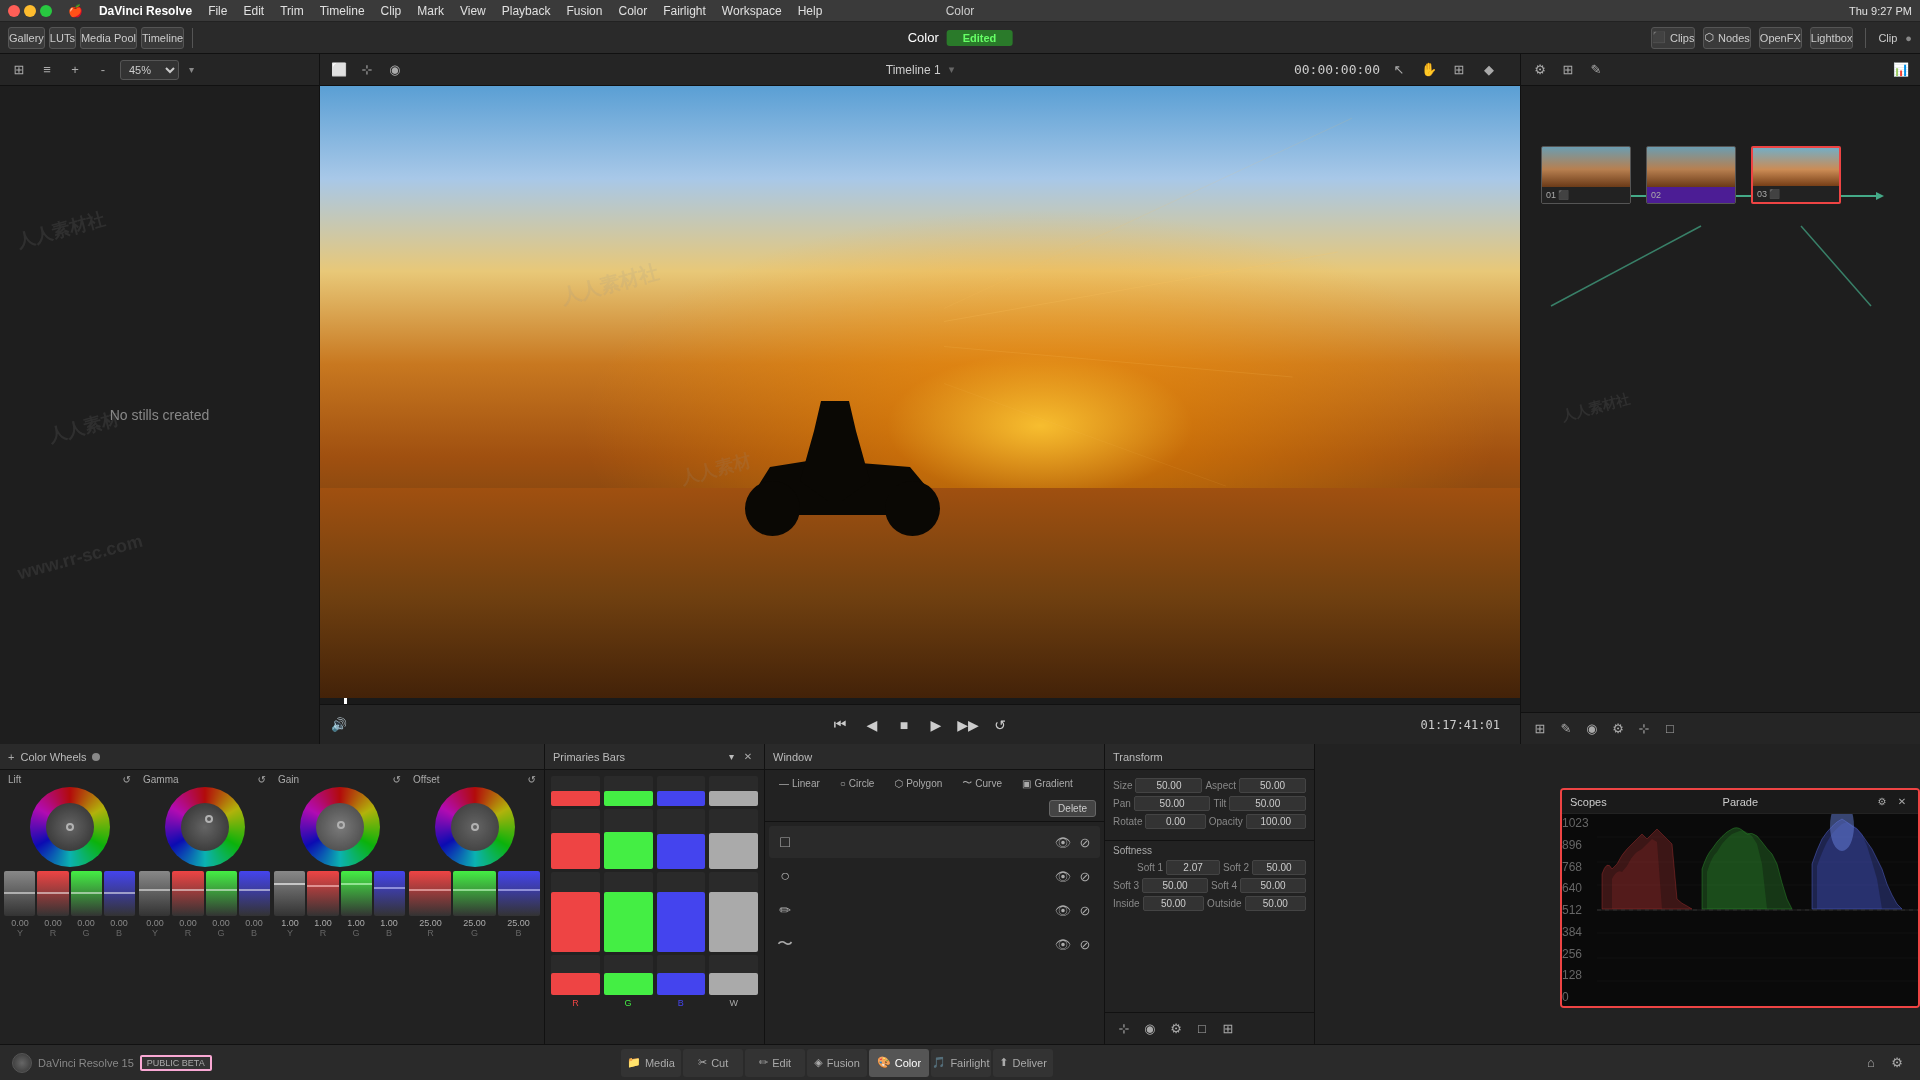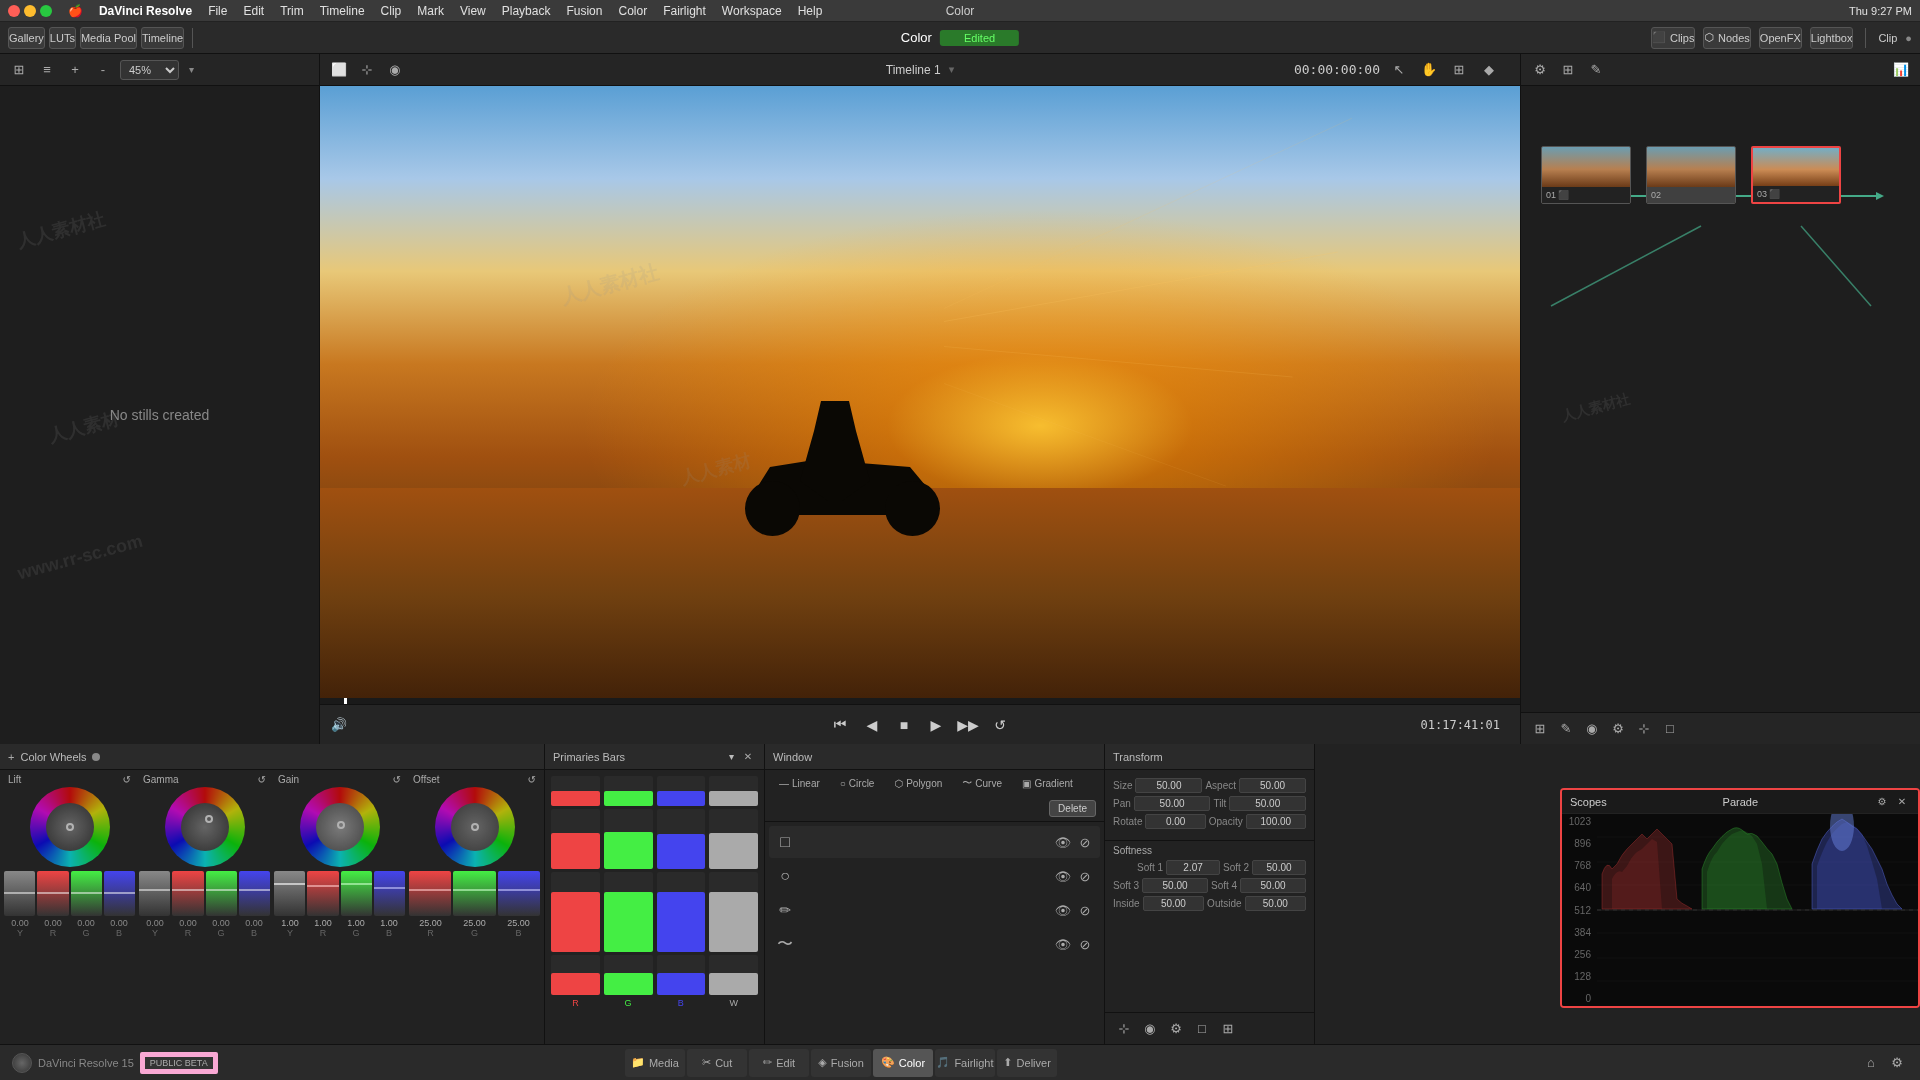--- a/index.html
+++ b/index.html
@@ -71,24 +71,25 @@
       font-size: 11px;
       cursor: pointer;
       display: flex;
       align-items: center;
       gap: 4px;
       white-space: nowrap;
     }
     .toolbar-separator { width: 1px; height: 20px; background: #555; margin: 0 4px; }
     .color-badge {
       background: #2a7a2a;
-      padding: 2px 24px;
+      padding: 2px 16px;
       border-radius: 3px;
       color: #6f6;
       font-size: 11px;
+      font-weight: bold;
     }
 
     
     .left-panel {
       width: 320px;
       background: #1e1e1e;
       border-right: 1px solid #111;
       display: flex;
       flex-direction: column;
     }
@@ -306,21 +307,21 @@
       position: absolute;
       left: 0;
       top: 0;
       bottom: 0;
       width: 35px;
       display: flex;
       flex-direction: column;
       justify-content: space-between;
       padding: 2px 2px 2px 0;
     }
-    .scope-label { font-size: 10px; color: #666; text-align: right; padding-right: 4px; }
+    .scope-label { font-size: 12px; color: #666; padding-right: 4px; }
     .scope-graph {
       position: absolute;
       left: 35px;
       right: 0;
       top: 0;
       bottom: 0;
     }
 
     
     .status-bar {
@@ -643,21 +644,21 @@
             <div style="position:absolute;bottom:0;left:0;right:0;height:16px;background:#222;display:flex;align-items:center;padding:0 4px;gap:2px;">
               <span style="font-size:9px;color:#aaa;">01</span>
               <span style="font-size:9px;color:#666;">⬛</span>
             </div>
           </div>
         </div>
 
         <div style="position:absolute;top:60px;left:125px;">
           <div style="width:90px;height:58px;background:#2a2a2a;border:1px solid #555;border-radius:2px;overflow:hidden;position:relative;">
             <div style="width:100%;height:100%;background:linear-gradient(180deg,#87ceeb 0%,#f4a460 40%,#8b4513 70%,#3a2a0a 100%);opacity:0.7;"></div>
-            <div style="position:absolute;bottom:0;left:0;right:0;height:16px;background:#404040;display:flex;align-items:center;padding:2px 4px;gap:2px;">
+            <div style="position:absolute;bottom:0;left:0;right:0;height:16px;background:#4c1d95;display:flex;align-items:center;padding:2px 4px;gap:2px;">
               <span style="font-size:9px;color:#aaa;">02</span>
             </div>
           </div>
         </div>
 
         <div style="position:absolute;top:60px;left:230px;">
           <div style="width:90px;height:58px;background:#2a2a2a;border:2px solid #e44;border-radius:2px;overflow:hidden;position:relative;">
             <div style="width:100%;height:100%;background:linear-gradient(180deg,#87ceeb 0%,#f4a460 40%,#8b4513 70%,#3a2a0a 100%);opacity:0.8;"></div>
             <div style="position:absolute;bottom:0;left:0;right:0;height:16px;background:#222;display:flex;align-items:center;padding:0 4px;gap:2px;">
               <span style="font-size:9px;color:#aaa;">03</span>
@@ -1124,21 +1125,21 @@
     <span>HL</span>
     <div class="cs-value">0.00</div>
   </div>
 </div>
 
 <div class="status-bar">
 
   <div class="status-logo">
     <div class="resolve-icon"></div>
     <span>DaVinci Resolve 15</span>
-    <span style="background:#333;border:5px solid #f9a8d4;padding:1px 5px;border-radius:2px;font-size:9px;color:#aaa;">PUBLIC BETA</span>
+    <span style="background:#333;border:2px solid #f9a8d4;padding:1px 5px;border-radius:2px;font-size:9px;color:#aaa;">PUBLIC BETA</span>
   </div>
 
   <div class="status-nav">
     <button class="nav-btn">
       <span>📁</span>
       <span>Media</span>
     </button>
     <button class="nav-btn">
       <span>✂</span>
       <span>Cut</span>

